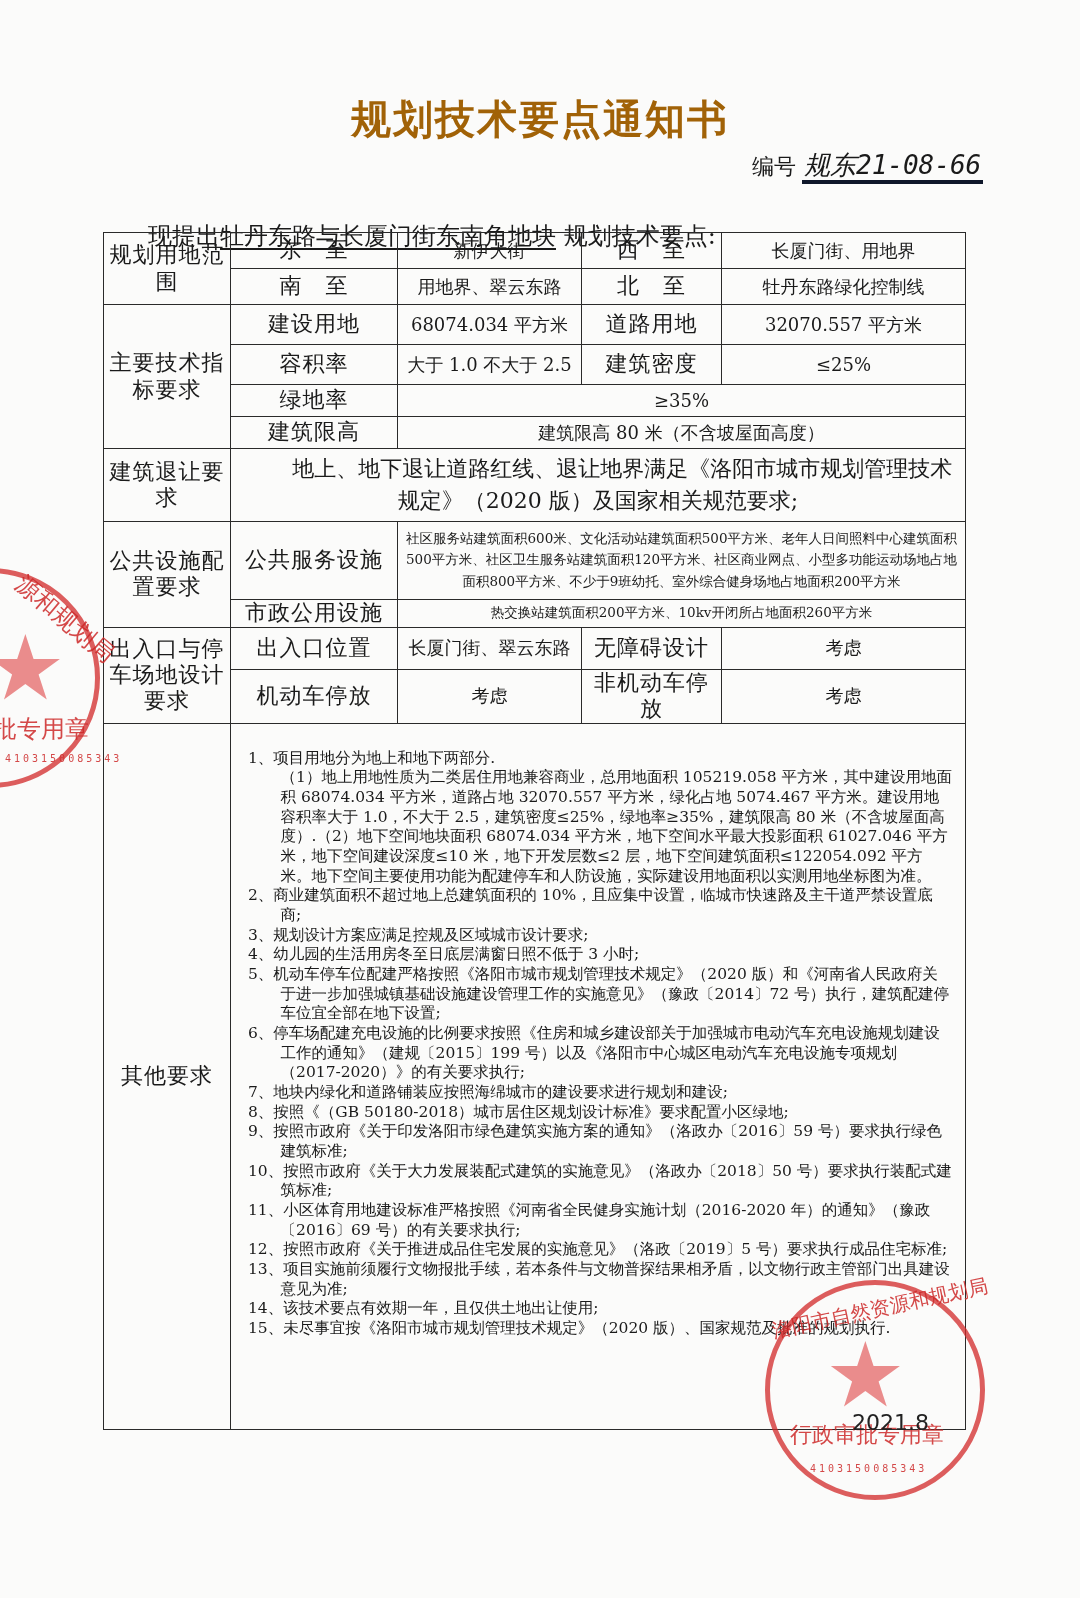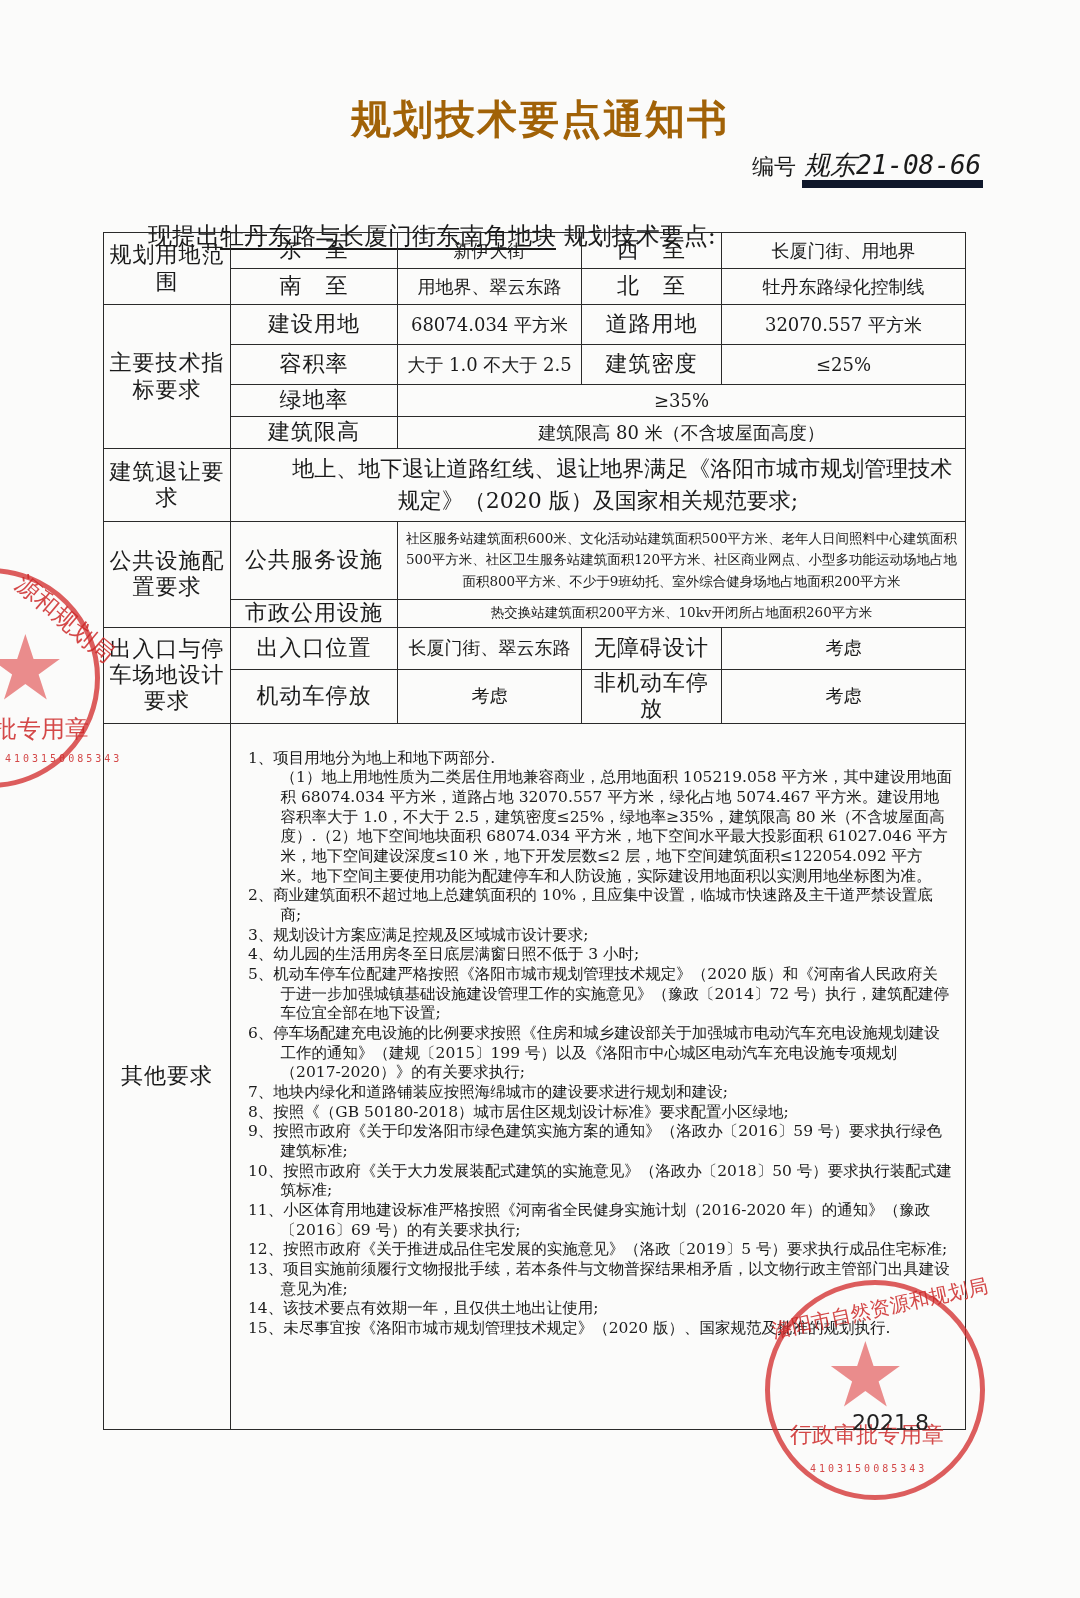--- a/index.html
+++ b/index.html
@@ -8,21 +8,21 @@
     font-family:"DejaVu Serif","Liberation Serif",serif; color:#1a1a1a;
   }
   .title {
     position:absolute; left:0; width:1080px; top:92px; text-align:center;
     font-family:"DejaVu Sans","Liberation Sans",sans-serif; font-weight:bold;
     font-size:40px; letter-spacing:2px; color:#a16207;
   }
   .docno { position:absolute; left:752px; top:148px; font-size:22px; }
   .docno .hand {
     font-family:"DejaVu Sans Mono","Liberation Mono",monospace; font-style:italic;
-    font-size:26px; border-bottom:8px solid #0f172a; padding:0 2px; margin-left:6px;
+    font-size:26px; border-bottom:4px solid #0f172a; padding:0 2px; margin-left:6px;
   }
   .intro { position:absolute; left:148px; top:200px; font-size:24px;margin-top:20px; }
   .intro .plot { text-decoration:underline; text-underline-offset:4px; text-decoration-thickness:2px; }
 
   table.main {
     position:absolute; left:103px; top:232px; width:862px;
     border-collapse:collapse; table-layout:fixed;
   }
   table.main td {
     border:1.6px solid #2a2a2a; text-align:center; vertical-align:middle;

